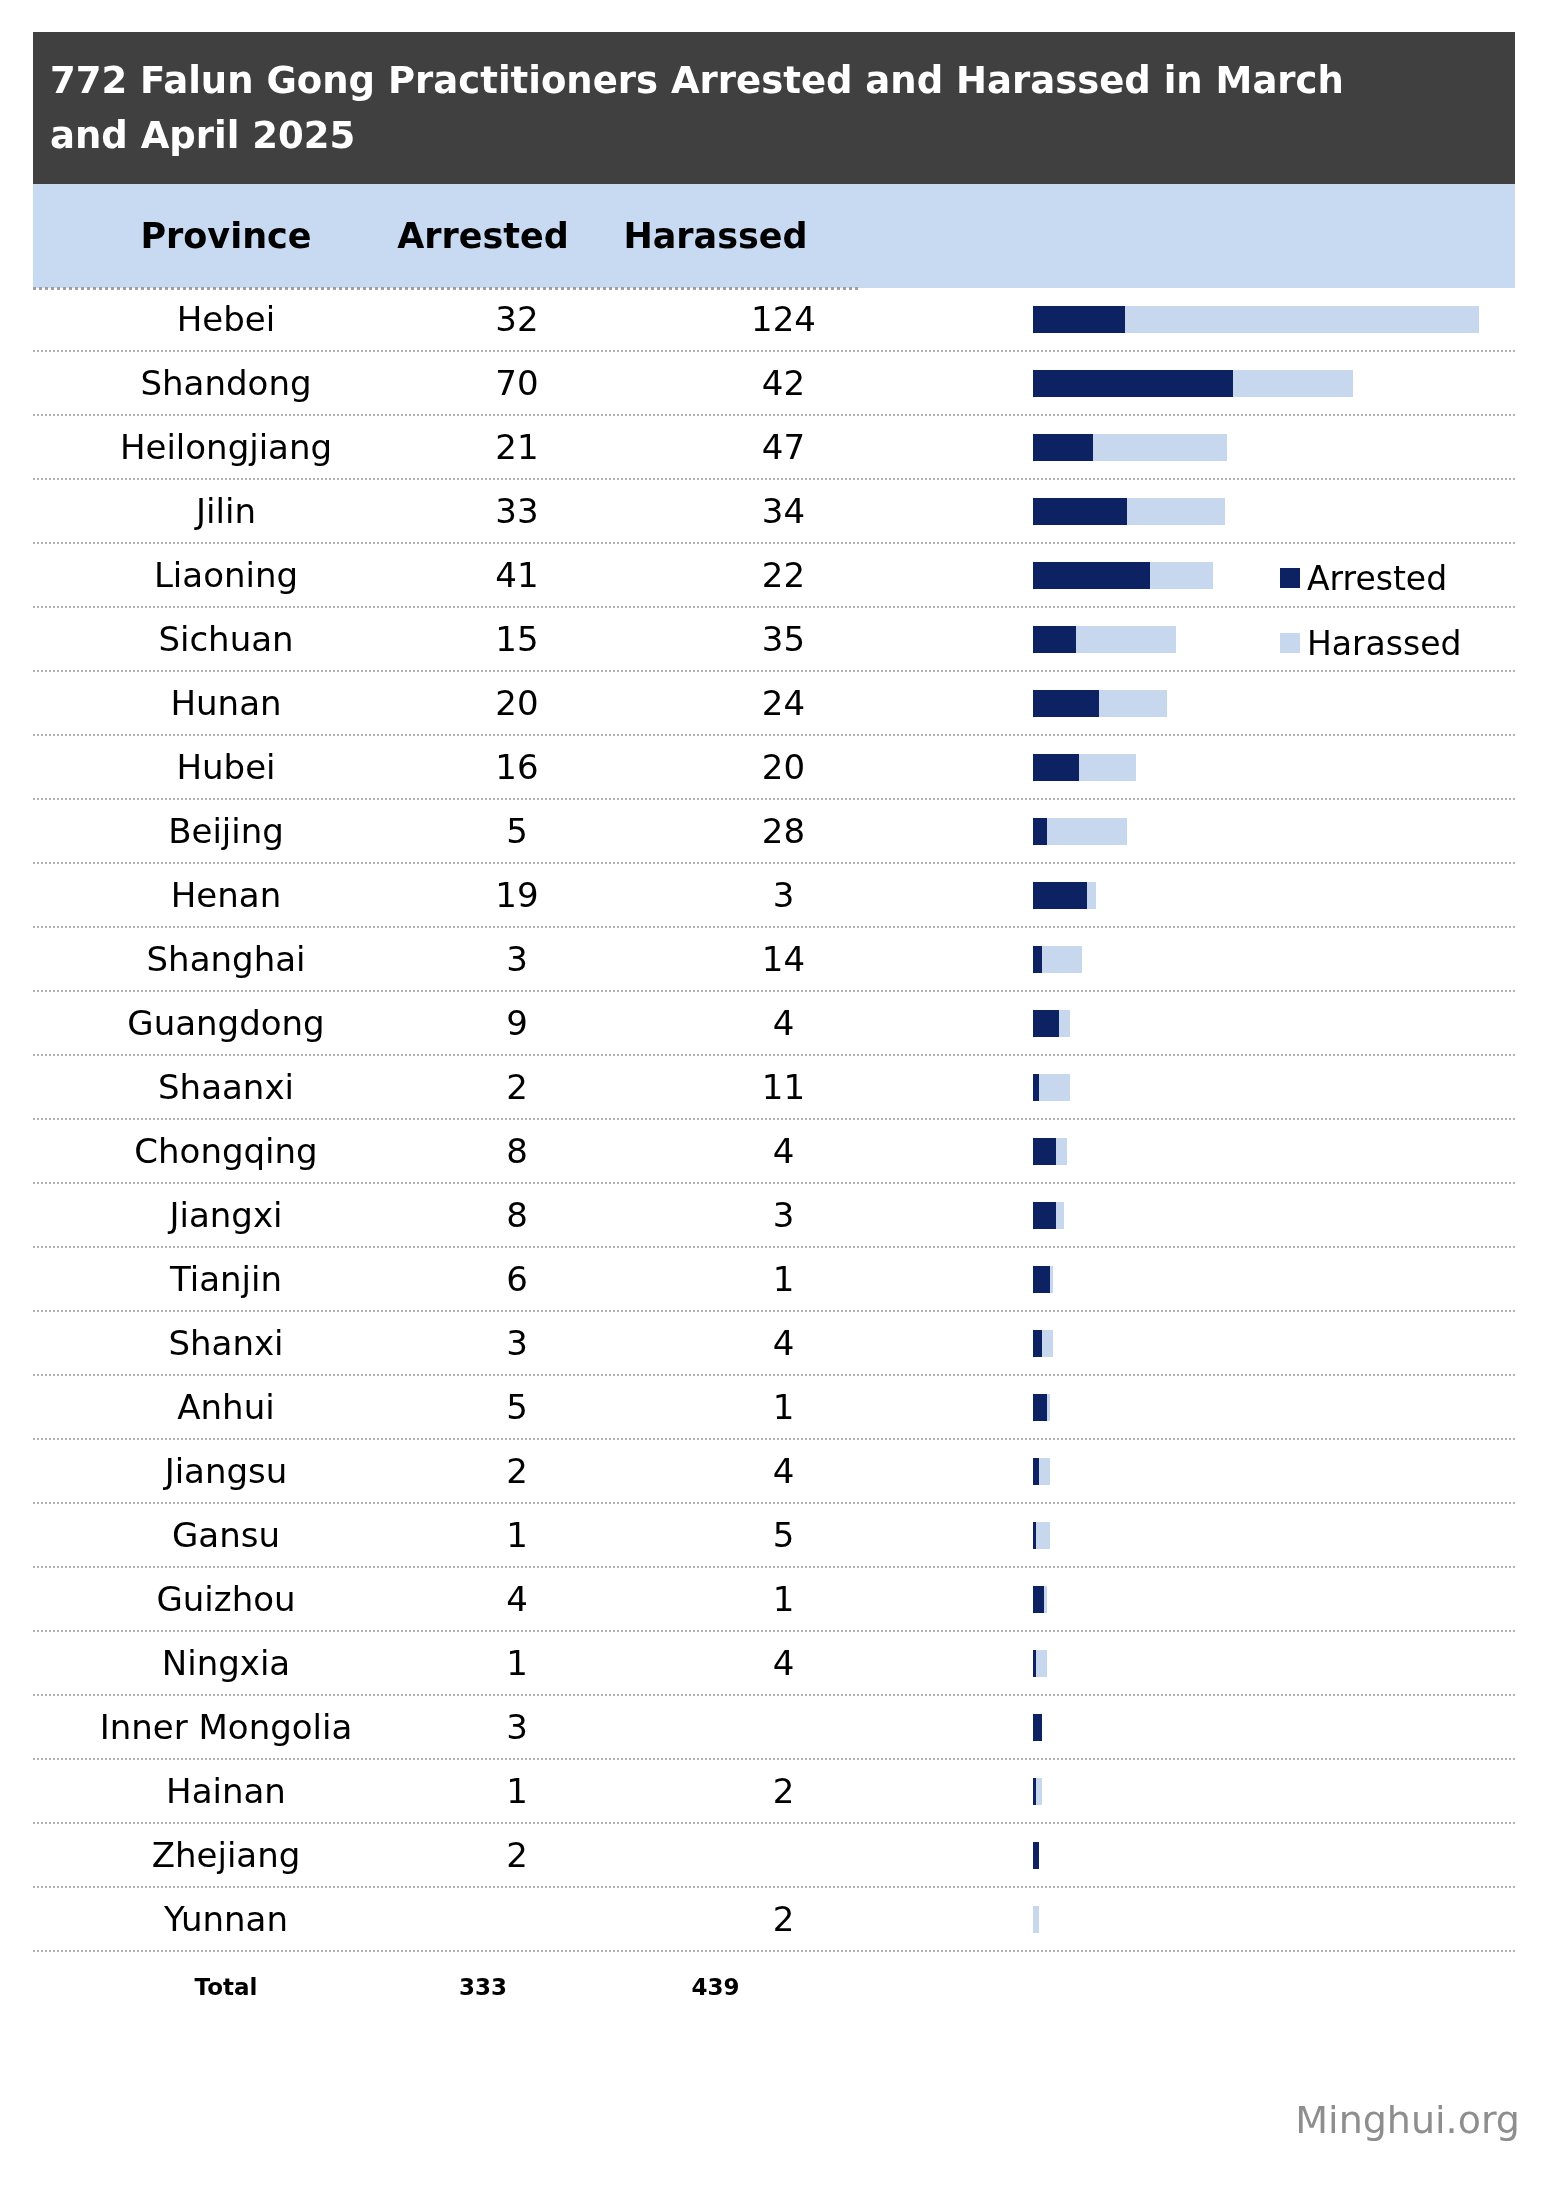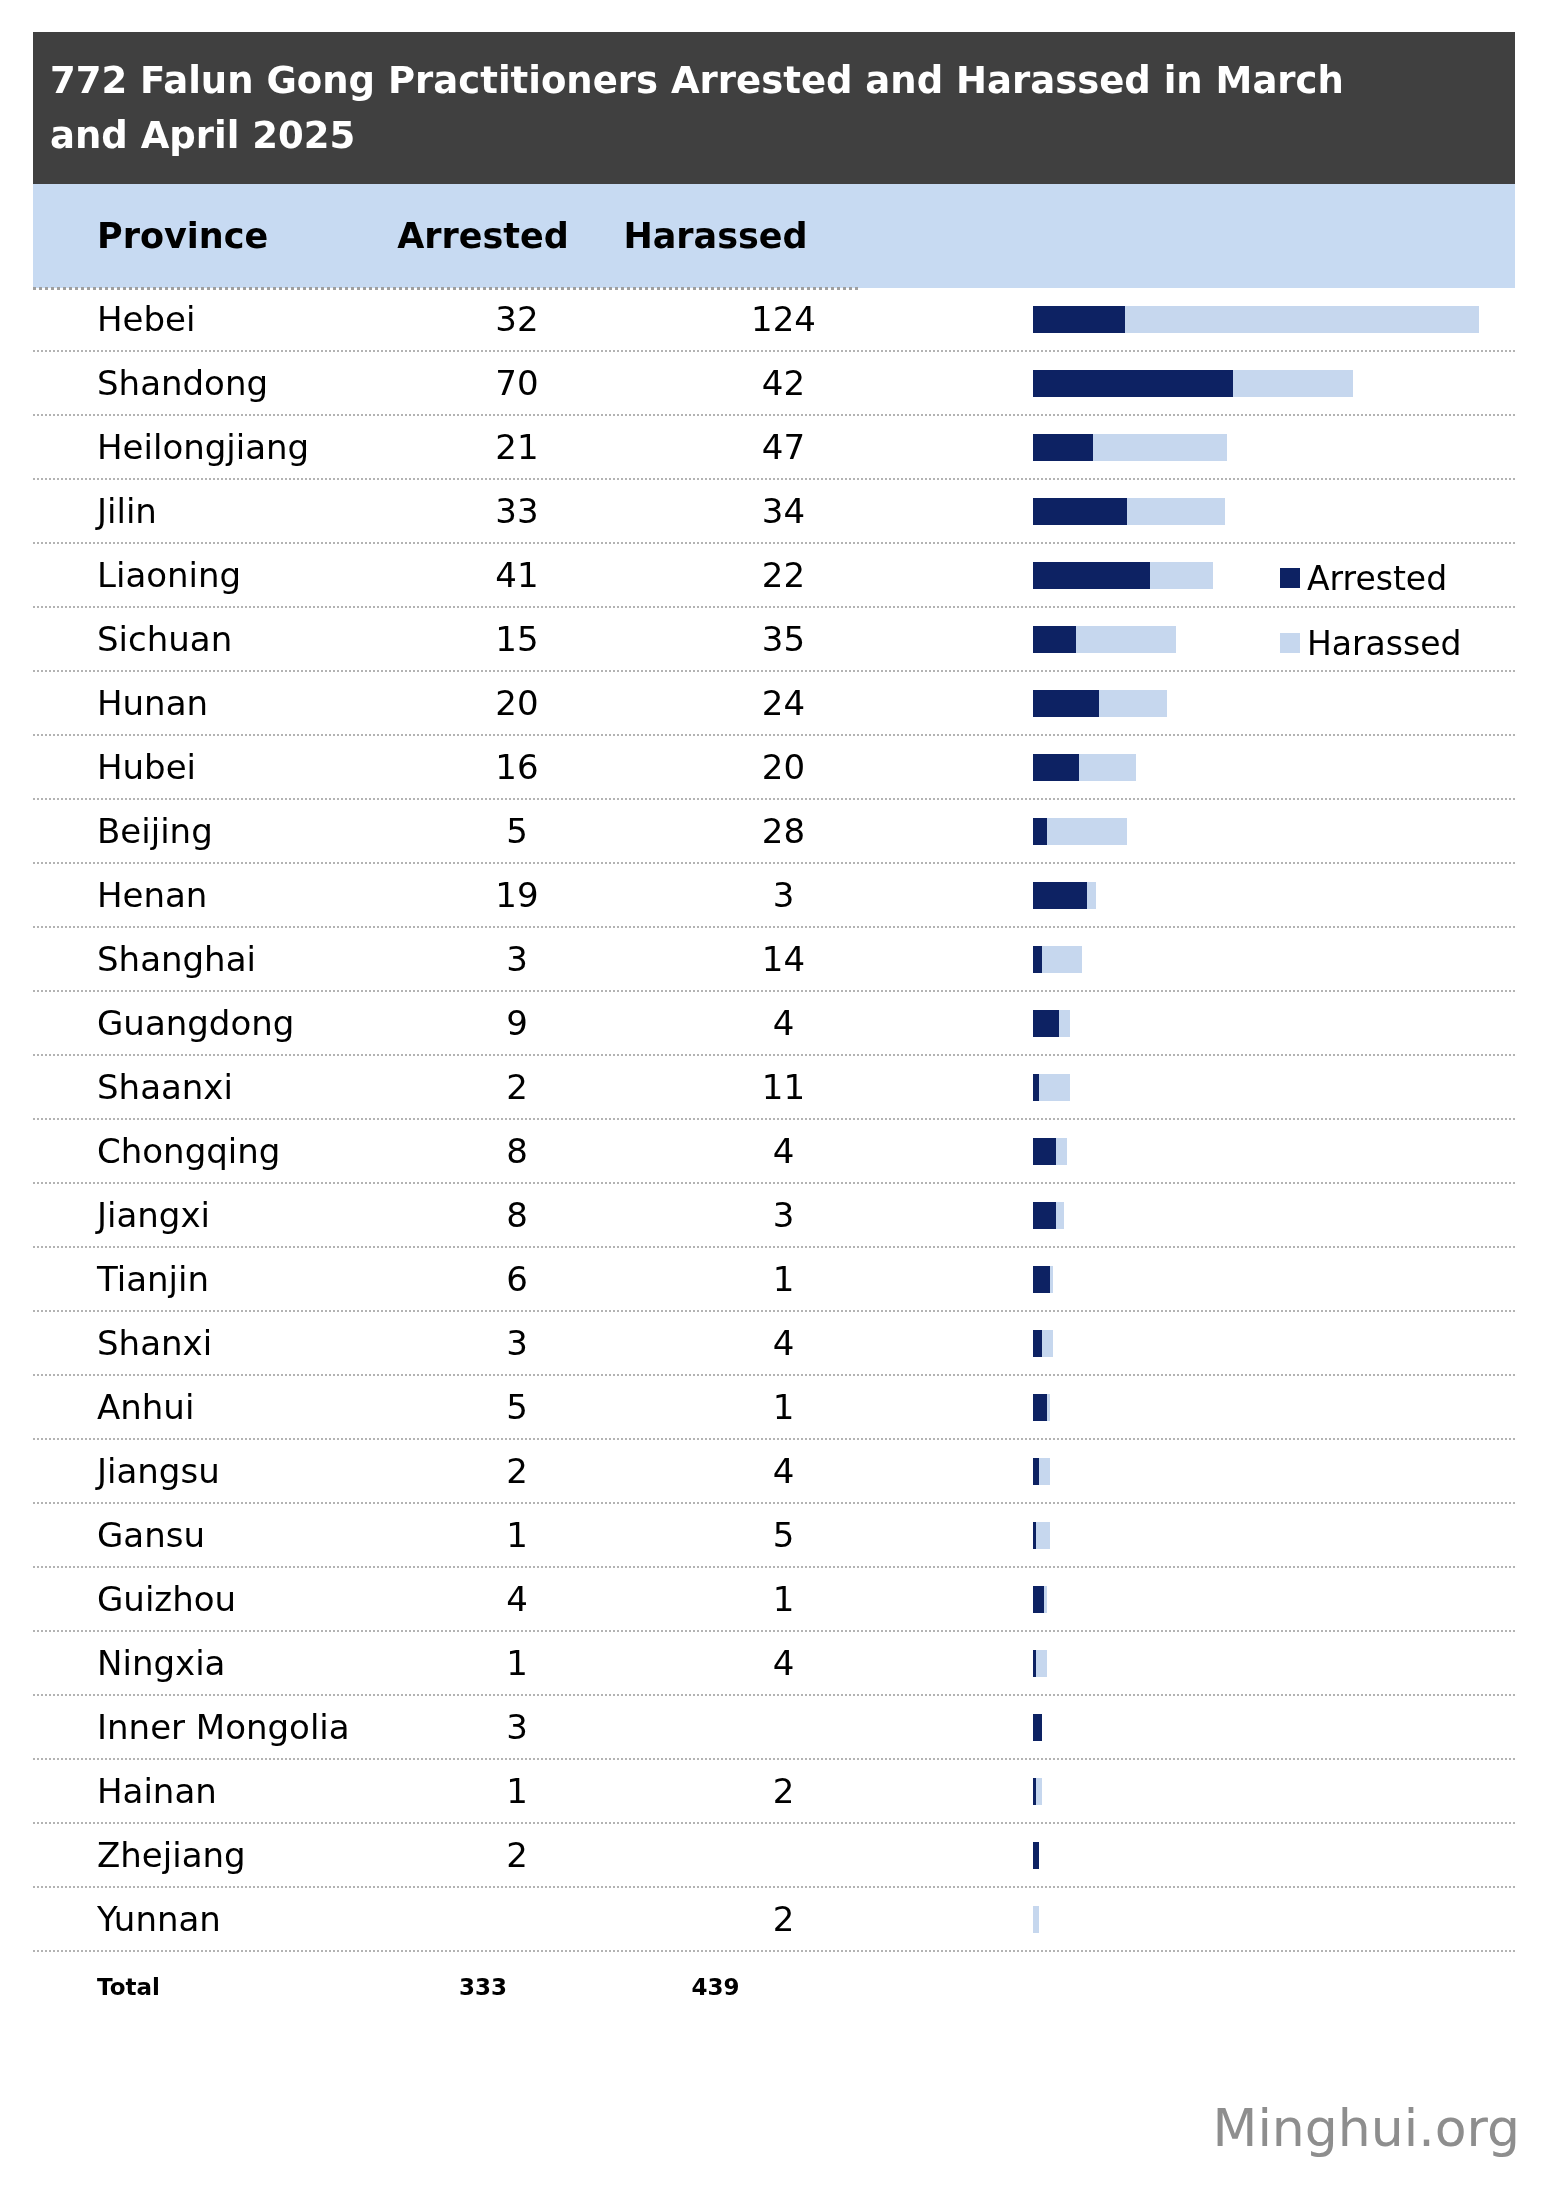--- a/index.html
+++ b/index.html
@@ -34,21 +34,21 @@
     display:grid;
     grid-template-columns:360px 180px 285px 1fr;
     align-items:center;
     font-size:35px; font-weight:bold;
   }
   .col-header::after {
     content:"";
     position:absolute; left:0; bottom:-2px; width:825px; height:0;
     border-bottom:3px dotted #9f9f9f;
   }
-  .c1 { padding-left:26px; text-align:left;margin-left:38px; }
+  .c1 { padding-left:26px; text-align:center; }
   .c2, .c3 { text-align:center; }
   .rows { }
   .row {
     height:64px;
     display:grid;
     grid-template-columns:360px 180px 285px 1fr;
     align-items:center;
     border-bottom:2px dotted #b3b3b3;
     font-size:34px;
     gap:34px;
@@ -78,21 +78,21 @@
   }
   .legend-swatch {
     width:20px; height:20px; display:inline-block; margin-right:7px;
     flex:0 0 auto;
   }
   .legend-swatch.dark  { background:#0d2263; }
   .legend-swatch.light { background:#c6d7ee; }
   .legend-label { font-size:33px; color:#000; }
   .watermark {
     position:absolute; right:28px; top:2098px;
-    font-size:52px; color:#8e8e8e;
+    font-size:38px; color:#8e8e8e;
   }
 </style>
 </head>
 <body>
 
 <div class="page">
   <div class="content">
 
     <div class="title-bar">
       <div class="title-text">772 Falun Gong Practitioners Arrested and Harassed in March and April 2025</div>

